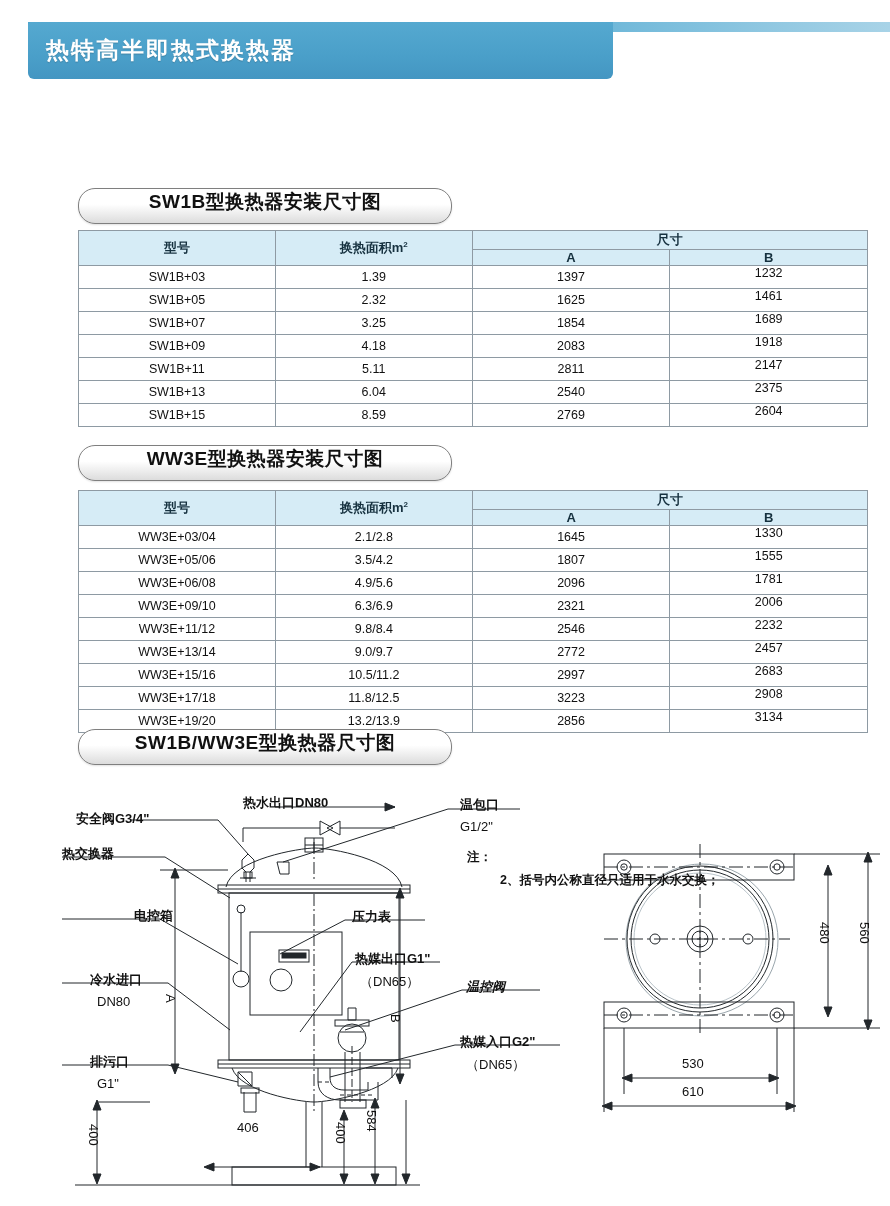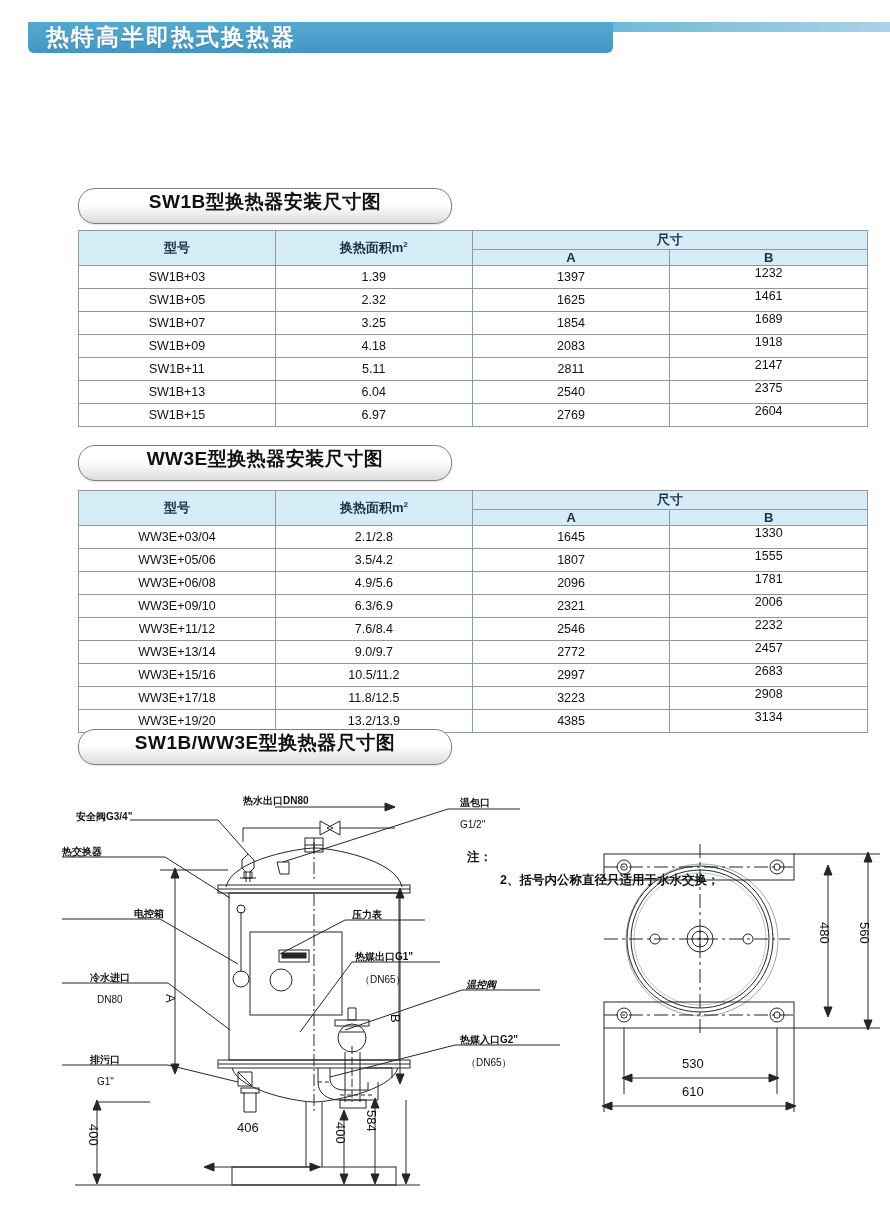--- a/index.html
+++ b/index.html
@@ -12,21 +12,21 @@
   .banner-wrap{position:absolute;left:0;top:22px;width:890px;height:48px;}
   .banner-tail{
     position:absolute;left:28px;top:0;width:862px;height:10px;
     background:linear-gradient(90deg,#4ea5cd 0%,#5aaed4 55%,#a8d3e7 100%);
   }
   .banner-tail:after{
     content:"";position:absolute;right:0;top:0;border-top:10px solid transparent;
     border-right:0px solid transparent;
   }
   .banner-box{
-    position:absolute;left:28px;top:0;width:585px;height:31px;
+    position:absolute;left:28px;top:0;width:585px;height:57px;
     background:linear-gradient(180deg,#55a9d0 0%,#4a9fc9 60%,#4496c2 100%);
     border-radius:4px 0 6px 6px;
     display:flex;align-items:center;font-family:Liberation Serif, serif;
   }
   .banner-title{
     color:#ffffff;font-size:23px;font-weight:bold;letter-spacing:2px;
     margin-left:18px;text-shadow:0 1px 1px rgba(0,0,0,.18);
   }
   
   .pill{
@@ -52,21 +52,21 @@
   .h-area{width:197px;}
   .h-ab{width:198px;}
   table.dim tbody td{height:22px;}
   td.c-model{width:197px;}
   td.c-area{width:197px;}
   td.c-a{width:198px;}
   td.c-b{width:198px;vertical-align:top;padding-top:1px;}
   sup{font-size:8px;vertical-align:super;}
   
   .draw{position:absolute;left:0;top:782px;width:890px;height:424px;}
-  .lbl{position:absolute;font-size:10px;color:#111;white-space:nowrap;font-weight:bold;}
+  .lbl{position:absolute;font-size:13px;color:#111;white-space:nowrap;font-weight:bold;}
   .lbl.reg{font-weight:normal;}
   .note{position:absolute;font-size:12.5px;color:#111;white-space:nowrap;font-weight:bold;}
   .vert{writing-mode:vertical-rl;text-orientation:mixed;}
   .dimnum{position:absolute;font-size:13px;color:#111;font-weight:normal;}
   svg{position:absolute;left:0;top:0;}
 </style>
 </head>
 <body>
 
 <div class="banner-wrap">
@@ -126,21 +126,21 @@
         <td class="c-b">2147</td>
       </tr>
       <tr>
         <td class="c-model">SW1B+13</td>
         <td class="c-area">6.04</td>
         <td class="c-a">2540</td>
         <td class="c-b">2375</td>
       </tr>
       <tr>
         <td class="c-model">SW1B+15</td>
-        <td class="c-area">6.97</td>
+        <td class="c-area">8.59</td>
         <td class="c-a">2769</td>
         <td class="c-b">2604</td>
       </tr>
     </tbody>
 </table>
 
 <div class="pill" style="left:78px;top:445px;width:372px;">
   <span>WW3E型换热器安装尺寸图</span>
 </div>
 
@@ -178,21 +178,21 @@
         <td class="c-b">1781</td>
       </tr>
       <tr>
         <td class="c-model">WW3E+09/10</td>
         <td class="c-area">6.3/6.9</td>
         <td class="c-a">2321</td>
         <td class="c-b">2006</td>
       </tr>
       <tr>
         <td class="c-model">WW3E+11/12</td>
-        <td class="c-area">7.6/8.4</td>
+        <td class="c-area">9.8/8.4</td>
         <td class="c-a">2546</td>
         <td class="c-b">2232</td>
       </tr>
       <tr>
         <td class="c-model">WW3E+13/14</td>
         <td class="c-area">9.0/9.7</td>
         <td class="c-a">2772</td>
         <td class="c-b">2457</td>
       </tr>
       <tr>
@@ -203,21 +203,21 @@
       </tr>
       <tr>
         <td class="c-model">WW3E+17/18</td>
         <td class="c-area">11.8/12.5</td>
         <td class="c-a">3223</td>
         <td class="c-b">2908</td>
       </tr>
       <tr>
         <td class="c-model">WW3E+19/20</td>
         <td class="c-area">13.2/13.9</td>
-        <td class="c-a">4385</td>
+        <td class="c-a">2856</td>
         <td class="c-b">3134</td>
       </tr>
     </tbody>
 </table>
 
 <div class="pill" style="left:78px;top:729px;width:372px;">
   <span>SW1B/WW3E型换热器尺寸图</span>
 </div>
 
 <div class="draw">

